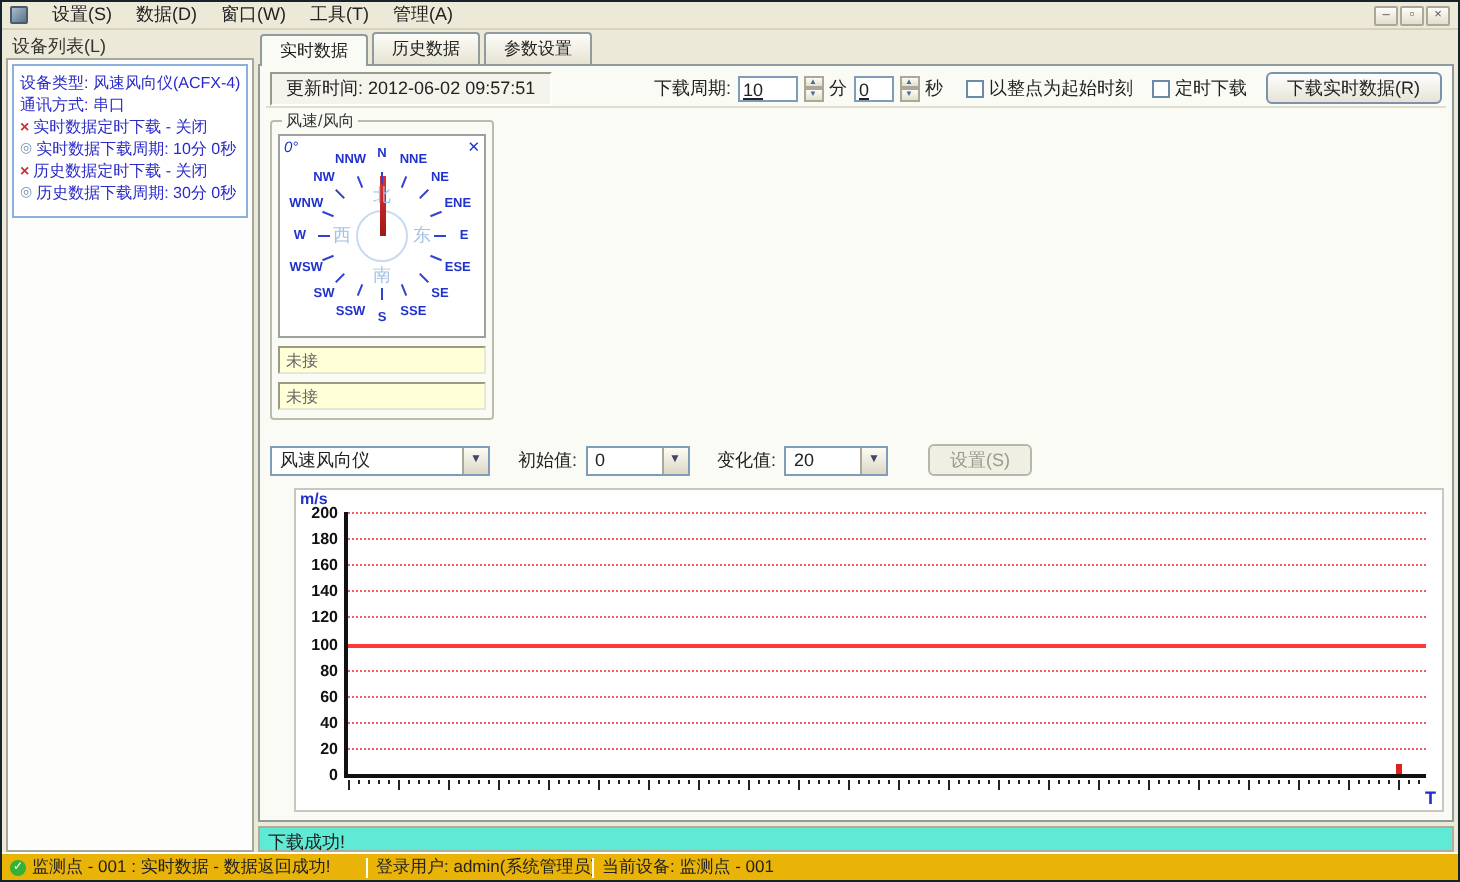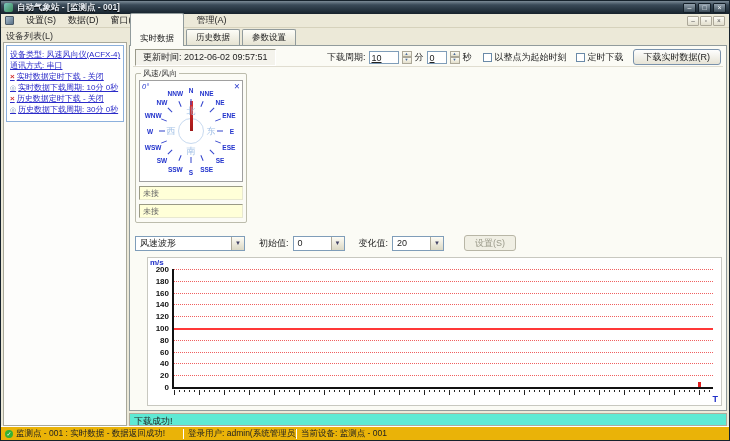--- a/index.html
+++ b/index.html
@@ -28,29 +28,29 @@
   .sidebar { width:124px; flex:0 0 auto; display:flex; flex-direction:column; }
   .sidebar-header { height:13px; padding:1px 3px; color:#333; }
   .sidebar-panel { flex:1; background:#fdfdfb; border:1px solid #a8a89a; padding:2px; }
   .device-card { border:1px solid #8cb0dc; background:#fff; }
   .device-card-header { height:13px; background:linear-gradient(180deg,#f4f9ff,#d2e4f8); border-bottom:1px solid #b8d0ea; display:flex; align-items:center; padding:0 3px; }
   .grid-icon { width:8px; height:8px; border:1px solid #6a8ab8; background-image:linear-gradient(90deg,transparent 3px,#9ab4d4 3px,#9ab4d4 4px,transparent 4px),linear-gradient(0deg,transparent 3px,#9ab4d4 3px,#9ab4d4 4px,transparent 4px); margin-right:3px; }
   .device-title { font-weight:bold; color:#1a3a6a; font-size:8.5px; white-space:nowrap; }
   .pin-icon { width:6px; height:6px; border:1px solid #888; border-radius:50%; margin-left:auto; position:relative; }
   .pin-icon::after { content:""; position:absolute; left:2px; top:5px; width:1px; height:3px; background:#888; }
   .device-info { padding:3px 2px 6px 3px; }
-  .info-line { color:#2a2ac8; font-size:8px; line-height:11px; white-space:nowrap; display:flex; align-items:center;text-decoration:underline; }
+  .info-line { color:#2a2ac8; font-size:8px; line-height:11px; white-space:nowrap; display:flex; align-items:center; }
   .mk-x { color:#d03030; font-weight:bold; margin-right:2px; flex:0 0 auto; }
   .mk-o { color:#7a92b4; margin-right:2px; font-size:7px; flex:0 0 auto; }
 
   
   .main-col { flex:1; display:flex; flex-direction:column; min-width:0; }
   .tabs-row { height:16px; display:flex; align-items:flex-end; padding-left:1px; flex:0 0 auto; }
   .tab { padding:2px 9px 1px 9px; border:1px solid #919b9c; border-bottom:none; background:linear-gradient(180deg,#fdfdf8,#e6e3d2); margin-right:2px; border-radius:2px 2px 0 0; position:relative; font-size:8.5px; }
-  .tab.active { background:#fbfbf5; padding-top:19px; z-index:2; top:1px; }
+  .tab.active { background:#fbfbf5; padding-top:2px; z-index:2; top:1px; }
   .main-panel { flex:1; background:#fbfbf5; border:1px solid #919b9c; display:flex; flex-direction:column; padding:2px 3px; min-height:0; }
 
   
   .toolbar { height:19px; display:flex; align-items:center; flex:0 0 auto; border-bottom:1px solid #e0ddd0; padding:1px 2px; }
   .update-time-box { border:1px solid; border-color:#9a9a8a #fff #fff #9a9a8a; background:#f4f3ec; padding:1px 7px; white-space:nowrap; }
   .tb-right { margin-left:auto; display:flex; align-items:center; gap:3px; white-space:nowrap; }
   .field-box { background:#fff; border:1px solid #7f9db9; height:13px; padding:1px 2px;text-decoration:underline; }
   .spin { display:inline-flex; flex-direction:column; width:10px; height:13px; }
   .spin div { flex:1; background:linear-gradient(180deg,#fdfcf5,#e4e0cc); border:1px solid #aca899; color:#4a6a9a; font-size:4px; line-height:4px; text-align:center; }
   .checkbox { width:9px; height:9px; background:#fff; border:1px solid #6a8aa8; display:inline-block; }
@@ -100,29 +100,20 @@
   .sb-sec { padding:0 4px; display:flex; align-items:center; gap:3px; white-space:nowrap; overflow:hidden; }
   .sb-1 { width:182px; } .sb-2 { width:112px; } .sb-3 { width:130px; }
   .sb-div { width:1px; height:10px; background:#b8b4a4; border-right:1px solid #fff; flex:0 0 auto; }
   .ok-icon { width:8px; height:8px; background:#35b135; border-radius:50%; color:#fff; font-size:6px; line-height:8px; text-align:center; flex:0 0 auto; }
 </style>
 </head>
 <body>
 
 <div class="window">
 
-  <div class="titlebar">
-    <span class="app-icon"></span>
-    <span class="title-text">自动气象站 - [监测点 - 001]</span>
-    <span class="win-btns">
-      <span class="win-btn">–</span>
-      <span class="win-btn">□</span>
-      <span class="win-btn">×</span>
-    </span>
-  </div>
 
   <div class="menubar">
     <span class="mdi-icon"></span>
     <span style="display:flex;">
         <span class="menu-item">设置(S)</span>
         <span class="menu-item">数据(D)</span>
         <span class="menu-item">窗口(W)</span>
         <span class="menu-item">工具(T)</span>
         <span class="menu-item">管理(A)</span>
       </span>
@@ -246,21 +237,21 @@
                 <span class="cn-label" style="left: 50px; top: 70px;">南</span>
                 <span class="cn-label" style="left: 30px; top: 50px;">西</span>
               </div>
           </div>
           <div class="wind-field">未接</div>
           <div class="wind-field">未接</div>
         </div>
 
         <div class="wave-controls">
           <span class="combo w-lg">
-              <span class="val">风速波形</span>
+              <span class="val">风速风向仪</span>
               <span class="arrow">▼</span>
             </span>
           <span class="wave-label">初始值:</span>
           <span class="combo w-sm">
               <span class="val">0</span>
               <span class="arrow">▼</span>
             </span>
           <span class="wave-label">变化值:</span>
           <span class="combo w-sm">
               <span class="val">20</span>

